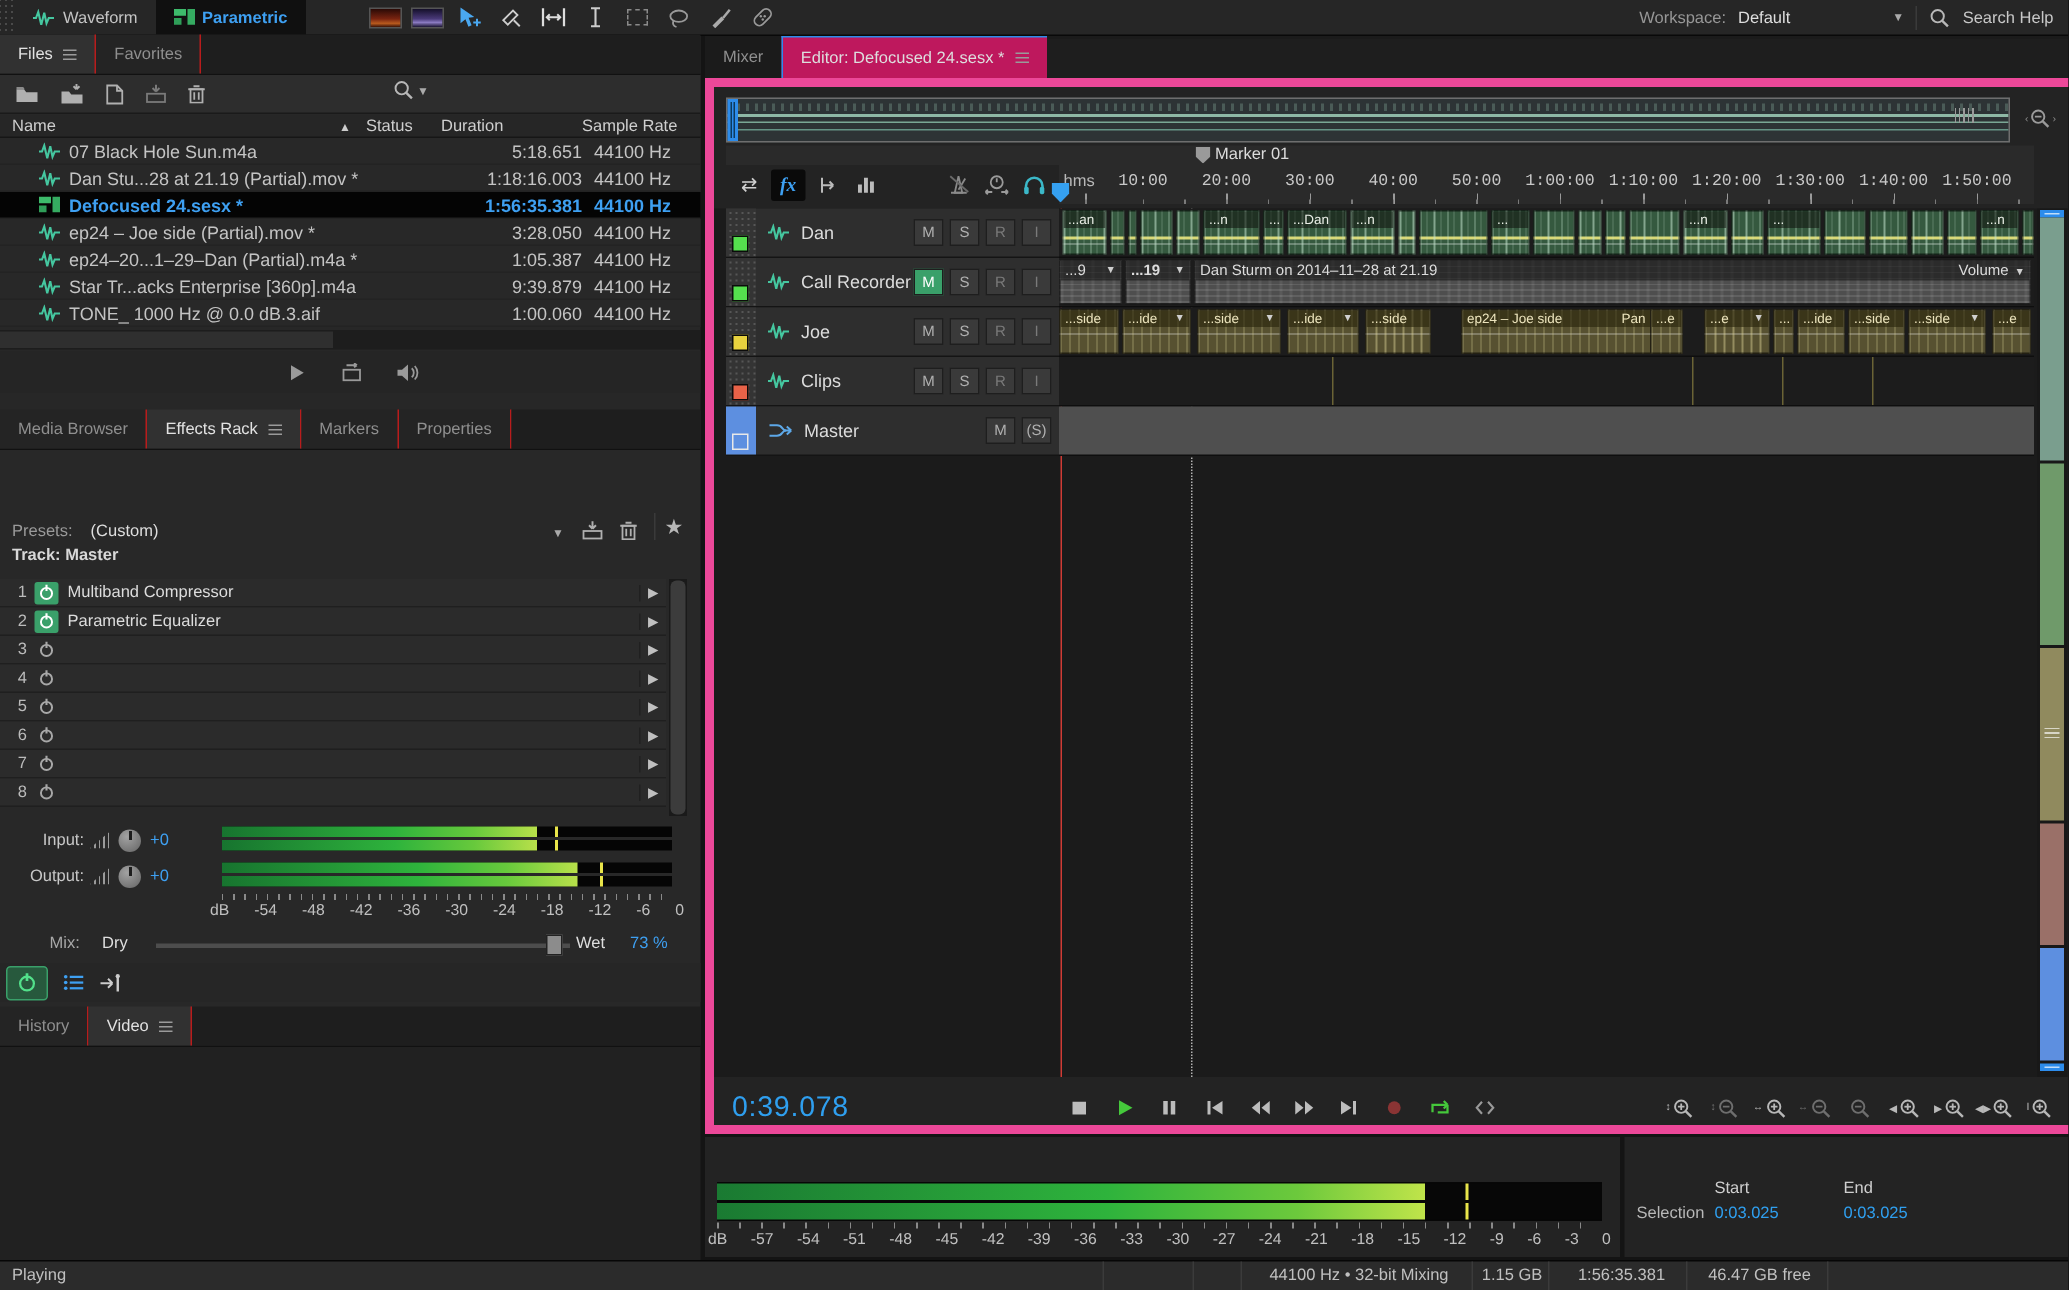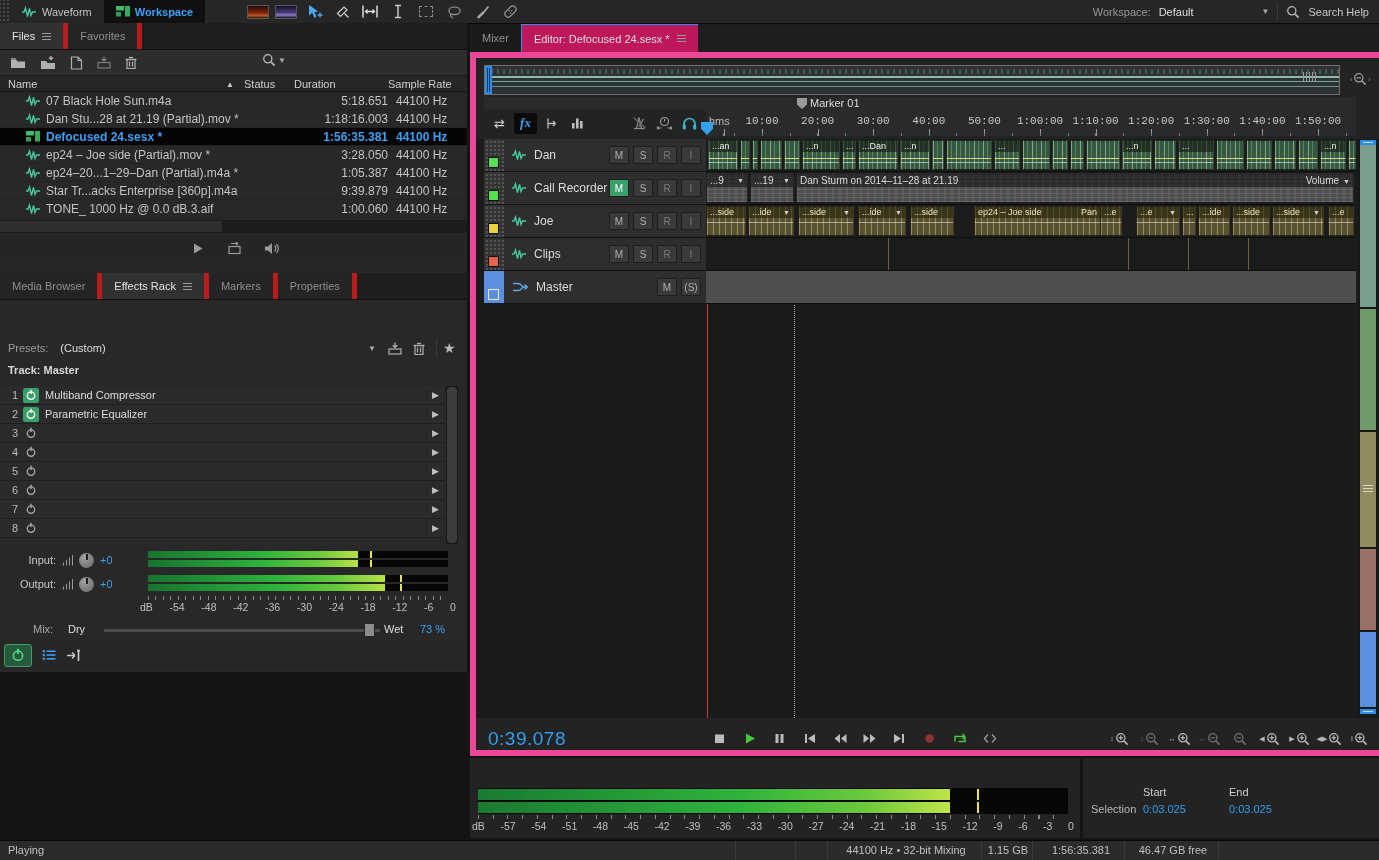--- a/index.html
+++ b/index.html
@@ -14,21 +14,21 @@
 .toolbtn{width:26px;height:22px;display:flex;align-items:center;justify-content:center;}
 .thumb{width:22px;height:14px;border:1px solid #555;display:inline-block;}
 .thumb.sf{background:linear-gradient(#2a0a06,#7a2410 55%,#b85a1e 80%,#3a1206);}
 .thumb.sp{background:linear-gradient(#15102a,#4a3a7a 55%,#8a7ac0 75%,#1a1430);}
 .dashedbox{width:14px;height:11px;border:1px dashed #8a8a8a;display:inline-block;}
 #tb-right{margin-left:auto;display:flex;align-items:center;gap:8px;padding-right:10px;}
 .dimtext{color:#979797;}
 .caret{font-size:8px;color:#aaa;}
 
 .tabbar{display:flex;align-items:flex-end;height:26px;background:#242424;border-bottom:1px solid #111;}
-.tab{height:26px;display:flex;align-items:center;gap:7px;padding:0 12px;color:#8f8f8f;background:#242424;border-right:5px solid #b91c1c;}
+.tab{height:26px;display:flex;align-items:center;gap:7px;padding:0 12px;color:#8f8f8f;background:#242424;border-right:1px solid #b91c1c;}
 .tab.active{background:#313131;color:#e2e2e2;}
 .tab.edactive{background:#272727;color:#dedede;border:1px solid #2d8ceb;border-bottom:none;}
 .pmenu{width:9px;height:7px;background:linear-gradient(#9a9a9a,#9a9a9a) 0 0/9px 1px no-repeat,linear-gradient(#9a9a9a,#9a9a9a) 0 3px/9px 1px no-repeat,linear-gradient(#9a9a9a,#9a9a9a) 0 6px/9px 1px no-repeat;display:inline-block;}
 .icn{display:inline-flex;align-items:center;justify-content:center;}
 
 #files-panel{position:absolute;left:0;top:24px;width:467px;height:250px;background:#272727;}
 #files-toolbar{position:absolute;left:0;top:26px;width:467px;height:26px;background:#2d2d2d;border-bottom:1px solid #1a1a1a;display:flex;align-items:center;gap:14px;padding-left:10px;}
 #files-search{position:absolute;left:262px;top:29px;display:flex;align-items:center;gap:2px;}
 #files-header{position:absolute;left:0;top:53px;width:467px;height:15px;background:#262626;border-bottom:1px solid #161616;color:#cfcfcf;font-size:11px;display:flex;align-items:center;}
 #file-rows{position:absolute;left:0;top:68px;width:467px;}
@@ -39,21 +39,21 @@
 .fdur{flex:0 0 92px;text-align:right;}
 .frate{flex:0 0 55px;margin-left:8px;white-space:nowrap;overflow:hidden;}
 #files-hscroll{position:absolute;left:0;top:196px;width:467px;height:13px;background:#1d1d1d;}
 #files-hthumb{position:absolute;left:0;top:1px;width:222px;height:11px;background:#2f2f2f;}
 #files-preview{position:absolute;left:0;top:210px;width:467px;height:28px;background:#252525;display:flex;align-items:center;gap:22px;padding-left:190px;}
 
 #fx-panel{position:absolute;left:0;top:274px;width:467px;height:398px;background:#282828;}
 #fx-toggle{position:absolute;left:0;top:32px;width:467px;height:26px;display:flex;justify-content:center;gap:2px;}
 .segbtn{height:22px;display:flex;align-items:center;padding:0 12px;font-weight:bold;color:#d8d8d8;background:#262626;}
 .segbtn.active{background:#0b0b0b;color:#3ea0f2;}
-#fx-presets{position:absolute;left:0;top:62px;width:522px;height:24px;display:flex;align-items:center;}
+#fx-presets{position:absolute;left:0;top:62px;width:522px;height:24px;display:flex;align-items:flex-end;}
 #fx-tracklabel{position:absolute;left:8px;top:90px;font-weight:bold;color:#d8d8d8;}
 #fx-slots{position:absolute;left:0;top:112px;width:444px;}
 .slot{height:19px;display:flex;align-items:center;background:#2b2b2b;border-bottom:1px solid #1f1f1f;}
 .slot-num{width:18px;text-align:right;color:#bbb;}
 .slot-pwr{width:16px;height:15px;margin-left:5px;display:flex;align-items:center;justify-content:center;border-radius:2px;}
 .slot-pwr.on{background:#3aa06a;}
 .slot-name{flex:1;margin-left:6px;color:#ddd;white-space:nowrap;overflow:hidden;}
 .slot-arrow{width:18px;color:#c0c0c0;font-size:9px;border-left:1px solid #202020;text-align:center;}
 #fx-vscroll{position:absolute;left:446px;top:112px;width:12px;height:158px;background:#1a1a1a;}
 #fx-vthumb{position:absolute;left:1px;top:1px;width:10px;height:156px;background:#3c3c3c;border-radius:4px;}
@@ -182,21 +182,21 @@
       <span>Waveform</span>
     </div>
     <div class="appbtn active">
       <span class="icn">
           <svg width="14" height="11" viewBox="0 0 14 11" xmlns="http://www.w3.org/2000/svg">
             <rect x="0" y="0" width="8" height="4.5" fill="#3dbb6b"></rect>
             <rect x="0" y="6" width="5" height="4.5" fill="#2f9e58"></rect>
             <rect x="9" y="0" width="5" height="10.5" fill="#35ab61"></rect>
           </svg>
         </span>
-      <span>Workspace</span>
+      <span>Parametric</span>
     </div>
     <div id="tools">
         <span class="toolbtn">
           <span class="icn">
             <span class="thumb sf"></span>
           </span>
         </span>
         <span class="toolbtn">
           <span class="icn">
             <span class="thumb sp"></span>
@@ -652,20 +652,32 @@
       <span class="icn">
           <svg width="16" height="13" viewBox="0 0 16 13" xmlns="http://www.w3.org/2000/svg">
             <path d="M1,6.5 h8 M9,6.5 l-3,-3 M9,6.5 l-3,3" fill="none" stroke="#cccccc" stroke-width="1.3"></path>
             <line x1="12.5" y1="1.5" x2="12.5" y2="12" fill="none" stroke="#cccccc" stroke-width="1.6"></line>
             <circle cx="12.5" cy="1.8" r="1.4" fill="#cccccc"></circle>
           </svg>
         </span>
     </div>
   </div>
 
+  <div id="hv-panel">
+    <div class="tabbar" id="hv-tabs">
+        <div class="tab">
+          <span>History</span>
+        </div>
+        <div class="tab active">
+          <span>Video</span>
+          <span class="pmenu"></span>
+        </div>
+        <div class="tabfill"></div>
+      </div>
+  </div>
 
   <div id="ed-tabs">
       <div class="tab">
         <span>Mixer</span>
       </div>
       <div class="tab edactive">
         <span>Editor: Defocused 24.sesx *</span>
         <span class="pmenu"></span>
       </div>
       <div class="tabfill"></div>
@@ -854,21 +866,21 @@
             <span class="tbtn dim">I</span>
           </div>
         </div>
         <div class="lane" id="lane-1" style="top: 33px;">
           <div class="clip grey" style="left: 0px; width: 42px;">
             <div class="clab">
               <span>...9</span>
               <span class="cdd">▼</span>
             </div>
           </div>
-          <div class="clip grey" style="left: 44px; width: 44px;">
+          <div class="clip grey" style="left: 44px; width: 44px; font-weight: bold;">
             <div class="clab">
               <span>...19</span>
               <span class="cdd">▼</span>
             </div>
           </div>
           <div class="clip grey" style="left: 90px; width: 558px;">
             <div class="clab">
               <span>Dan Sturm on 2014–11–28 at 21.19</span>
               <span><span>Volume</span><span class="cdd">▼</span></span>
             </div>

